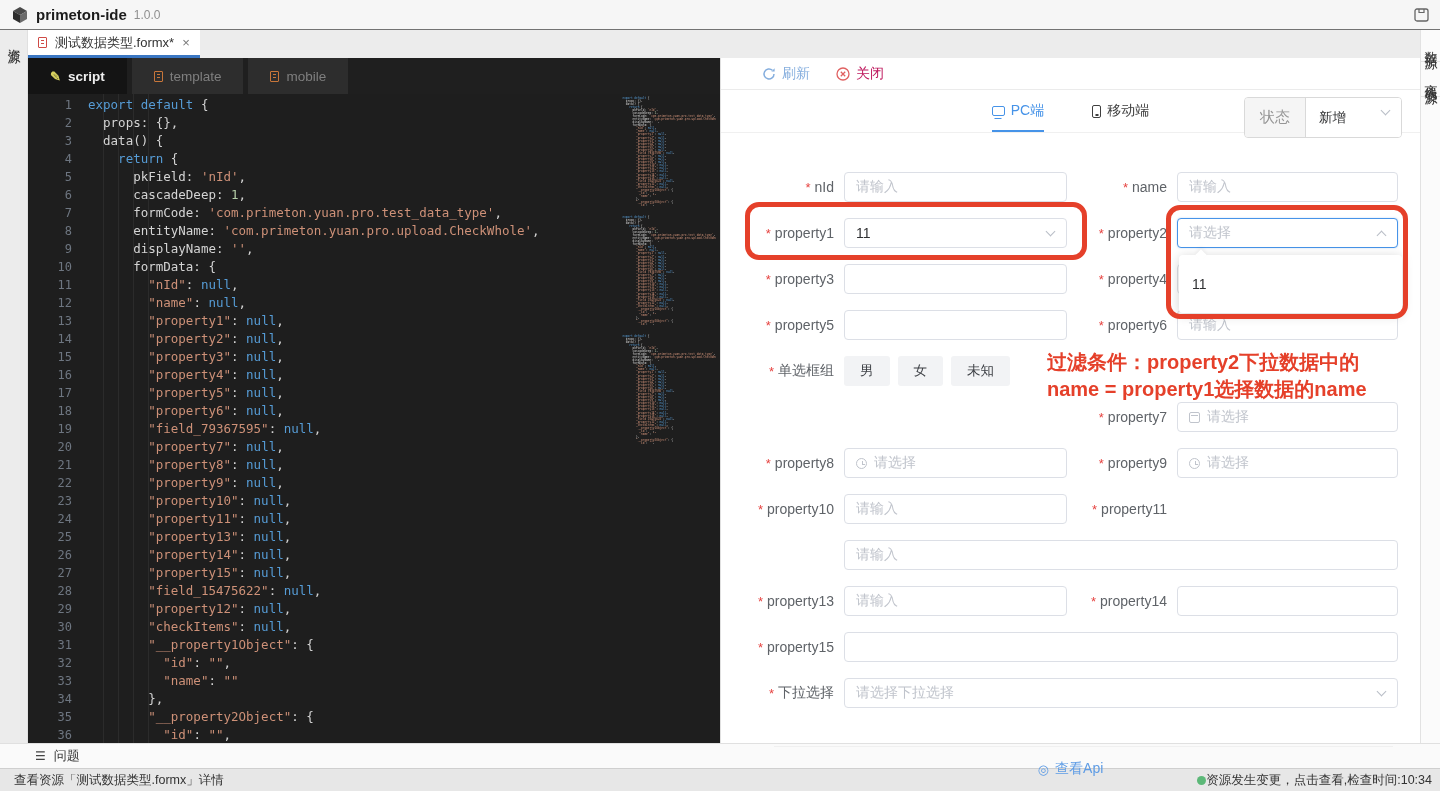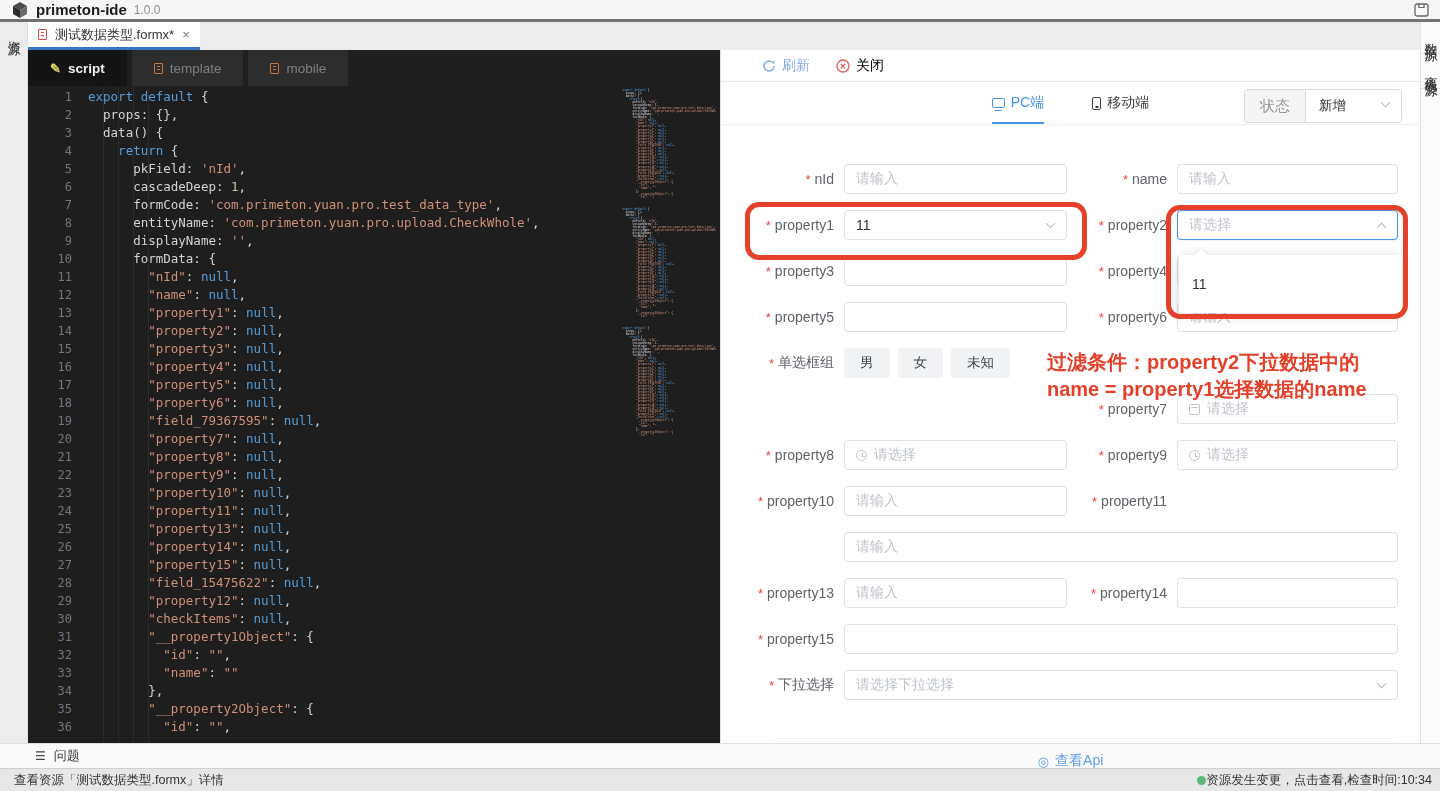--- a/index.html
+++ b/index.html
@@ -1,21 +1,21 @@
 <!DOCTYPE html>
 <html><head>
 <meta charset="utf-8">
 <style>
   * { margin:0; padding:0; box-sizing:border-box; }
   html,body { width:1440px; height:791px; overflow:hidden; }
   body { font-family:"Liberation Sans", sans-serif; }
   .app { position:relative; width:1440px; height:791px; display:flex; flex-direction:column; background:#fff; }
 
   
-  .titlebar { height:22px; background:#f6f6f6; border-bottom:3px solid #737373; display:flex; align-items:center; padding:0 10px; flex:0 0 auto; }
+  .titlebar { height:30px; background:#f6f6f6; border-bottom:1px solid #737373; display:flex; align-items:center; padding:0 10px; flex:0 0 auto; }
   .logo { width:20px; height:20px; margin-right:6px; }
   .appname { font-size:15px; font-weight:bold; color:#1c1c1c; }
   .appver { font-size:12px; color:#8f8f8f; margin-left:7px; }
   .tb-right { margin-left:auto; width:17px; height:16px; display:flex; align-items:center; justify-content:center; }
 
   
   .main { flex:1 1 auto; display:flex; min-height:0; }
   .left-rail { width:28px; background:#ececec; border-right:1px solid #e0e0e0; display:flex; justify-content:center; padding-top:8px; }
   .vtext { writing-mode:vertical-lr; text-orientation:upright; font-size:13px; color:#333; letter-spacing:3px; }
   .right-rail { width:20px; background:#fbfbfb; border-left:1px solid #e2e2e2; display:flex; flex-direction:column; align-items:center; }
@@ -48,30 +48,30 @@
   .minimap { position:absolute; top:2px; right:4px; width:98px; }
   .mm-chunk { height:112px; overflow:hidden; margin-bottom:7px; }
   .mm-scale { transform:scale(0.28); transform-origin:0 0; width:350px; }
   .mm-scale .cl { height:11px; line-height:11px; font-size:10px; }
 
   
   .preview-col { flex:1 1 auto; background:#fff; border-left:1px solid #e0e0e0; display:flex; flex-direction:column; min-width:0; }
   .pv-toolbar { height:32px; flex:0 0 auto; display:flex; align-items:center; gap:26px; padding-left:41px; border-bottom:1px solid #ebebeb; }
   .pv-btn { display:flex; align-items:center; gap:6px; font-size:14px; cursor:pointer; }
   .pv-btn.refresh { color:#85aede; }
-  .pv-btn.close { color:#000000; }
+  .pv-btn.close { color:#be185d; }
   .pv-tabsrow { height:43px; flex:0 0 auto; position:relative; display:flex; justify-content:center; align-items:stretch; gap:48px; border-bottom:1px solid #f0f0f0; }
   .dtab { display:flex; align-items:center; gap:6px; font-size:14px; color:#3f3f3f; position:relative; cursor:pointer; }
   .dtab.active { color:#4693e8; }
   .dtab.active::after { content:""; position:absolute; left:0; right:0; bottom:0; height:2px; background:#4693e8; }
   .i-pc { width:13px; height:10px; border:1.5px solid currentColor; border-radius:2px; position:relative; }
   .i-pc::after { content:""; position:absolute; left:50%; transform:translateX(-50%); bottom:-4px; width:7px; height:1.5px; background:currentColor; }
   .i-phone { width:9px; height:13px; border:1.5px solid currentColor; border-radius:2px; position:relative; }
   .i-phone::after { content:""; position:absolute; bottom:1px; left:50%; transform:translateX(-50%); width:3px; height:1.5px; background:currentColor; }
-  .status-group { position:absolute; right:18px; top:7px; height:34px; display:flex; border:1px solid #d9d9d9; border-radius:4px; overflow:hidden; }
+  .status-group { position:absolute; right:18px; top:7px; height:41px; display:flex; border:1px solid #d9d9d9; border-radius:4px; overflow:hidden; }
   .sg-label { background:#f5f5f5; color:#969696; font-size:15px; padding:0 15px; display:flex; align-items:center; border-right:1px solid #d9d9d9; }
   .sg-value { background:#fff; color:#303133; font-size:13.5px; padding:0 26px 0 13px; display:flex; align-items:center; position:relative; min-width:95px; cursor:pointer; }
 
   .pv-body { flex:1 1 auto; position:relative; }
   .form { display:grid; grid-template-columns:113px 223px 90px 221px; column-gap:10px; row-gap:16px; grid-auto-rows:30px; padding-top:39px; align-items:center; }
   .lbl { display:flex; justify-content:flex-end; align-items:center; font-size:14px; color:#5f6368; white-space:nowrap; }
   .star { color:#e64340; margin-right:4px; font-size:13px; }
   .control { height:30px; border:1px solid #dcdfe6; border-radius:4px; background:#fff; display:flex; align-items:center; padding:0 11px; position:relative; font-size:14px; }
   .control .ph { color:#c0c4cc; }
   .control .val { color:#303133; }

